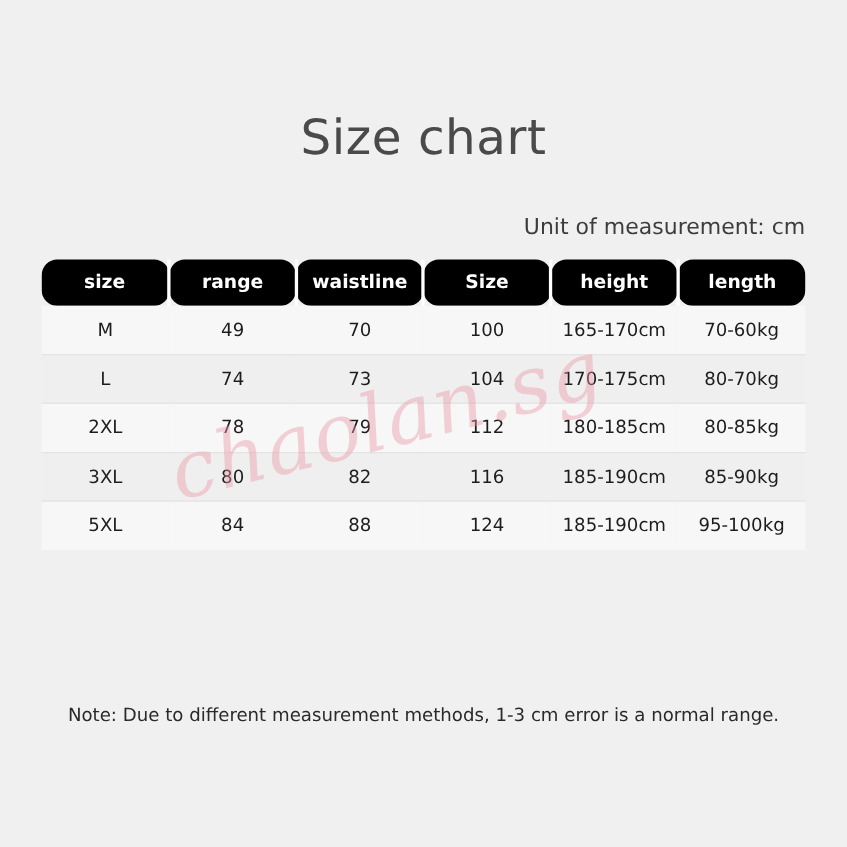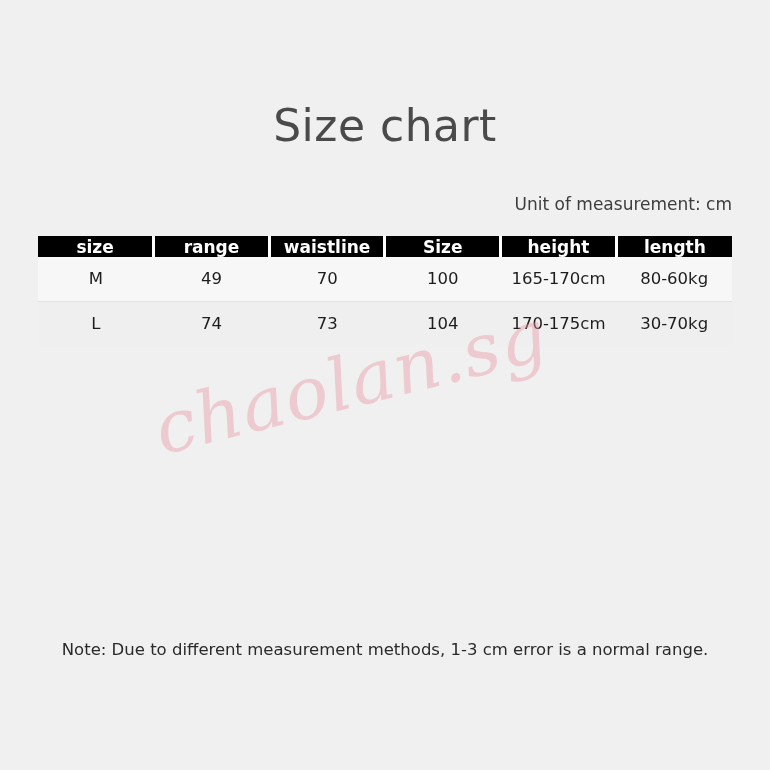--- a/index.html
+++ b/index.html
@@ -28,21 +28,21 @@
     text-align: center;
     font-size: 44px;
     color: #4a4a4a;
     font-weight: 400;
     letter-spacing: 0.5px;
   }
   .unit {
     position: absolute;
     top: 194px;
     right: 38px;
-    font-size: 17px;
+    font-size: 20px;
     color: #3d3d3d;
     margin-left: 20px;
   }
   .table-wrap {
     position: absolute;
     top: 236px;
     left: 38px;
     width: 694px;
   }
   table.size-table {
@@ -58,22 +58,23 @@
     font-weight: 400;
     height: 43.5px;
     padding: 0;
     border: 0;
   }
   table.size-table thead th {
     background: #000000;
     color: #ffffff;
     font-weight: 700;
     font-size: 17px;
-    height: 21px;
+    height: 42px;
     border-right: 3px solid #ffffff;
+    border-radius: 14px;
   }
   table.size-table thead th:last-child {
     border-right: 0;
   }
   table.size-table tbody tr {
     background: #f7f7f7;
   }
   table.size-table tbody tr:nth-child(even) {
     background: #efefef;
   }
@@ -127,29 +128,53 @@
           <th>length</th>
         </tr>
       </thead>
       <tbody>
         <tr>
           <td>M</td>
           <td>49</td>
           <td>70</td>
           <td>100</td>
           <td>165-170cm</td>
-          <td>80-60kg</td>
+          <td>70-60kg</td>
         </tr>
         <tr>
           <td>L</td>
           <td>74</td>
           <td>73</td>
           <td>104</td>
           <td>170-175cm</td>
-          <td>30-70kg</td>
+          <td>80-70kg</td>
+        </tr>
+        <tr>
+          <td>2XL</td>
+          <td>78</td>
+          <td>79</td>
+          <td>112</td>
+          <td>180-185cm</td>
+          <td>80-85kg</td>
+        </tr>
+        <tr>
+          <td>3XL</td>
+          <td>80</td>
+          <td>82</td>
+          <td>116</td>
+          <td>185-190cm</td>
+          <td>85-90kg</td>
+        </tr>
+        <tr>
+          <td>5XL</td>
+          <td>84</td>
+          <td>88</td>
+          <td>124</td>
+          <td>185-190cm</td>
+          <td>95-100kg</td>
         </tr>
       </tbody>
     </table>
   </div>
 
   <div class="watermark">chaolan.sg</div>
 
   <div class="note">Note: Due to different measurement methods, 1-3 cm error is a normal range.</div>
 
 </div>

